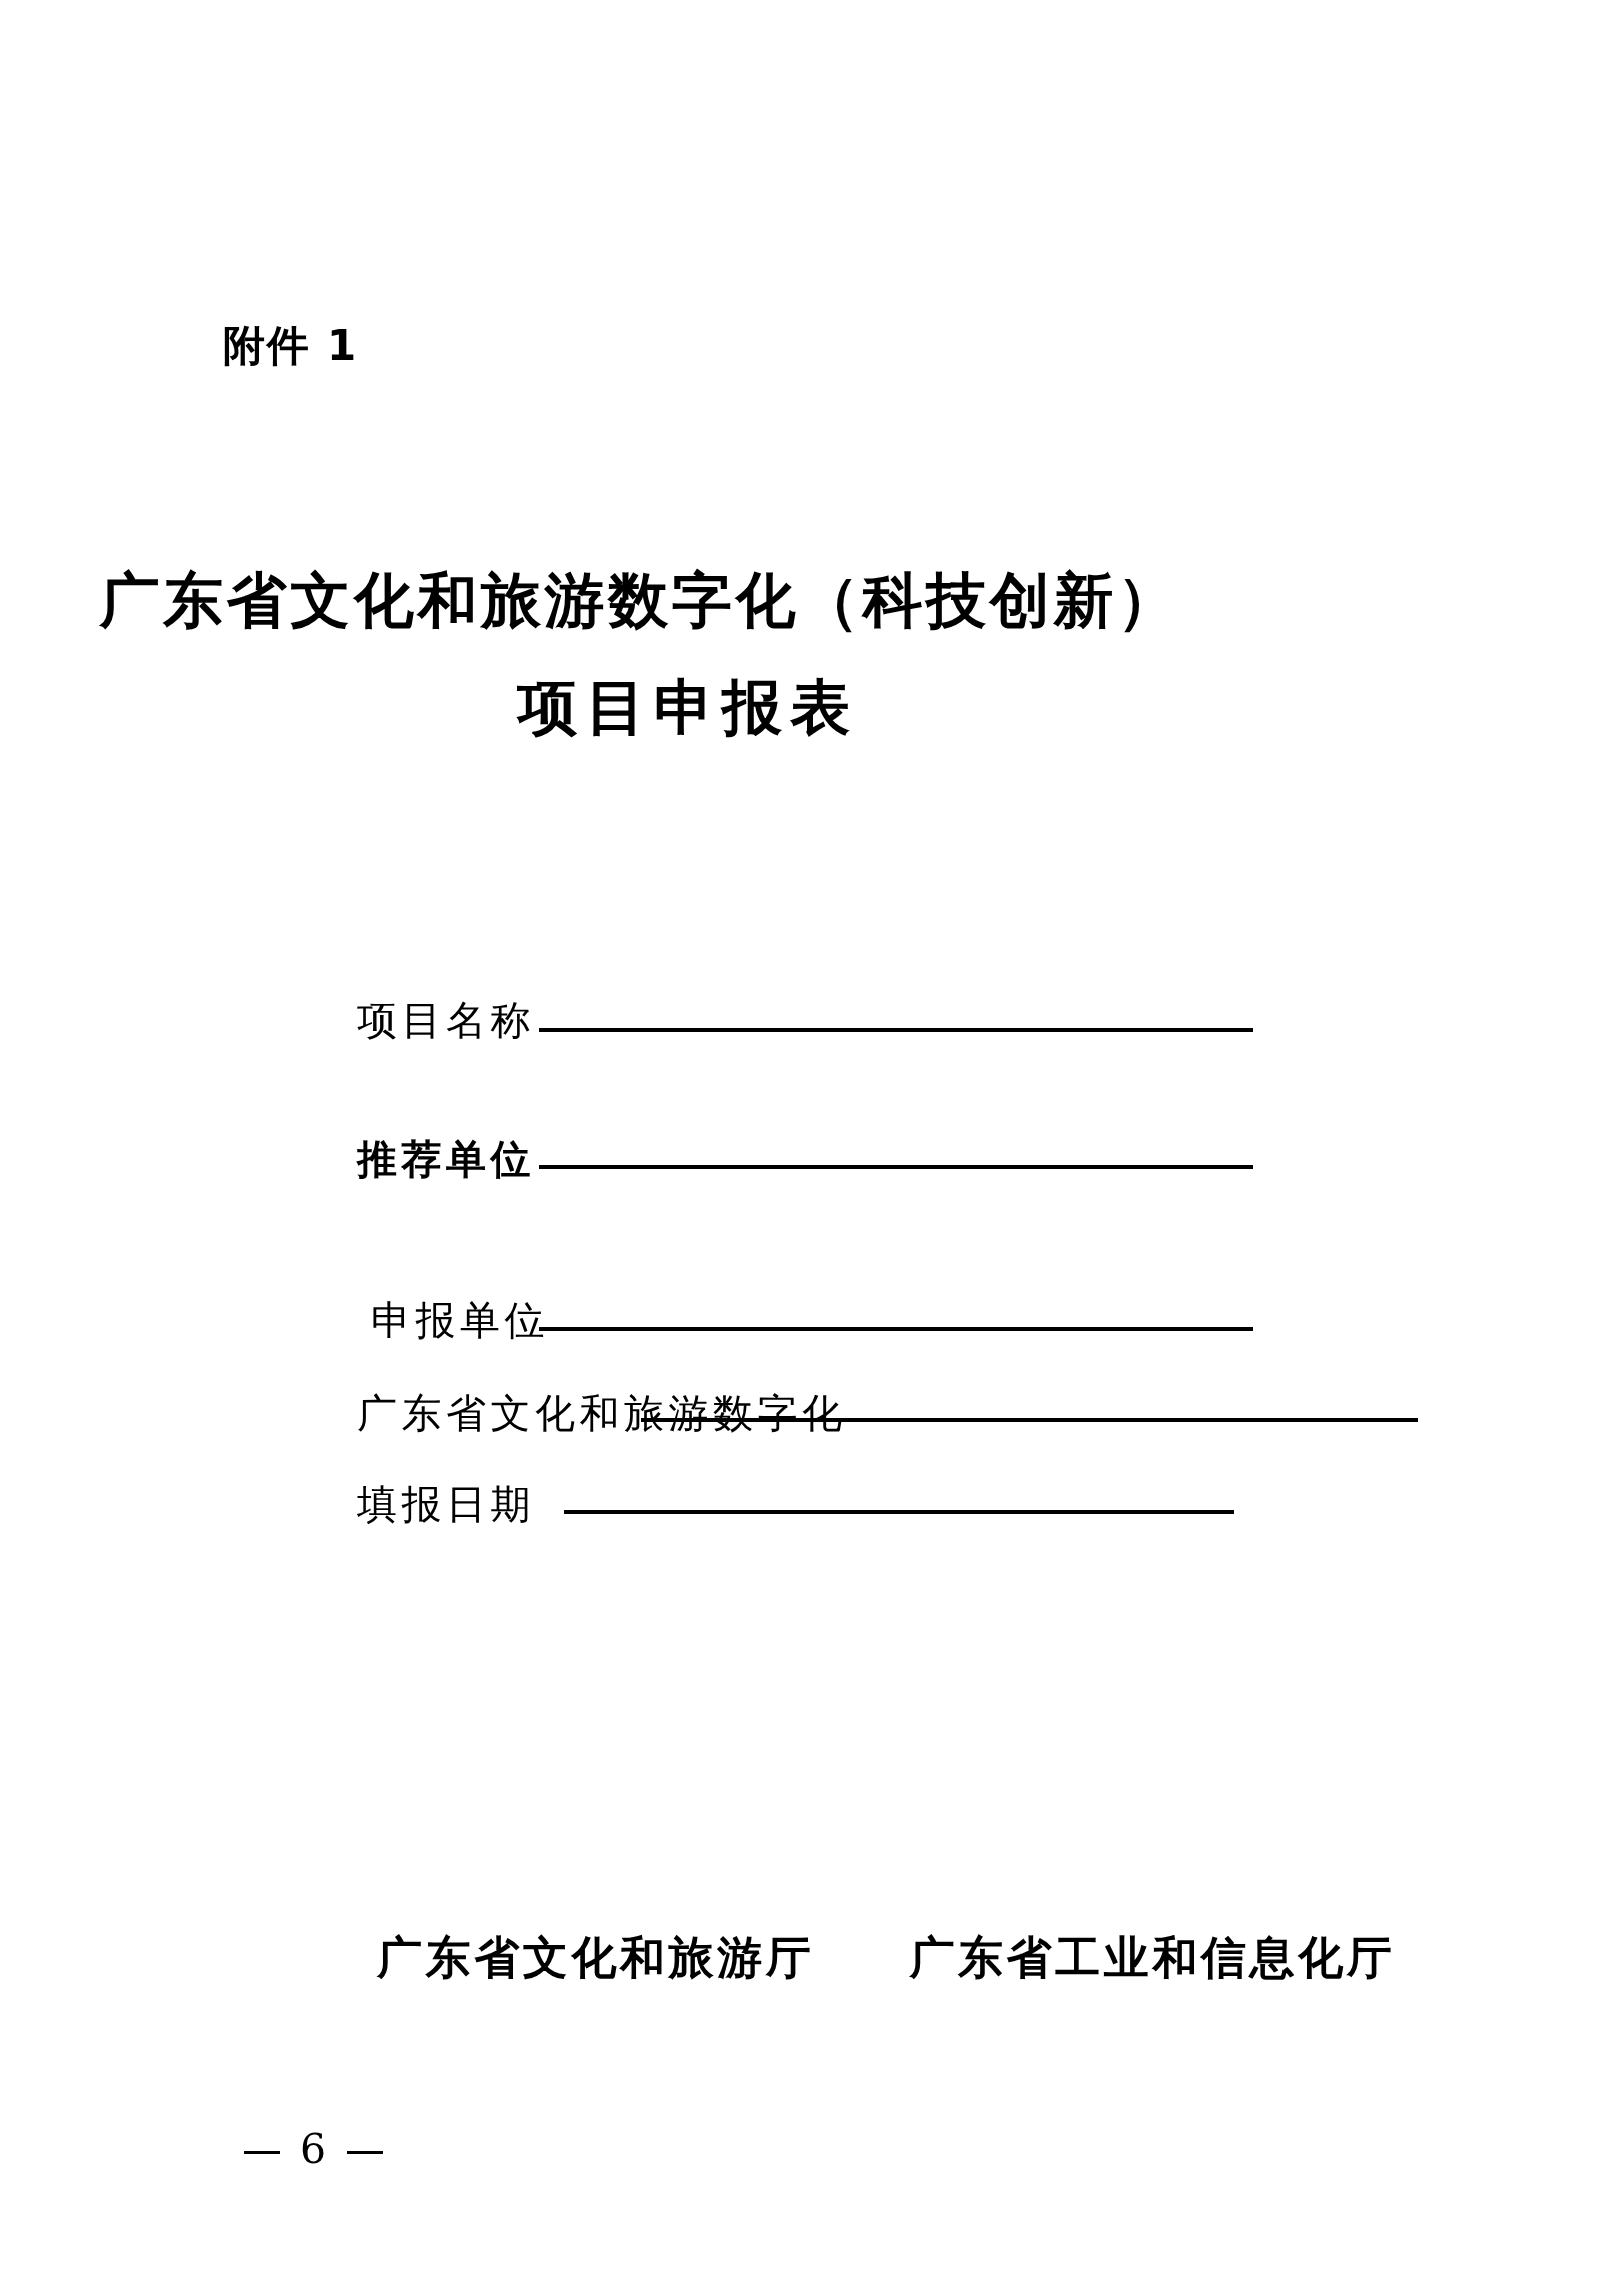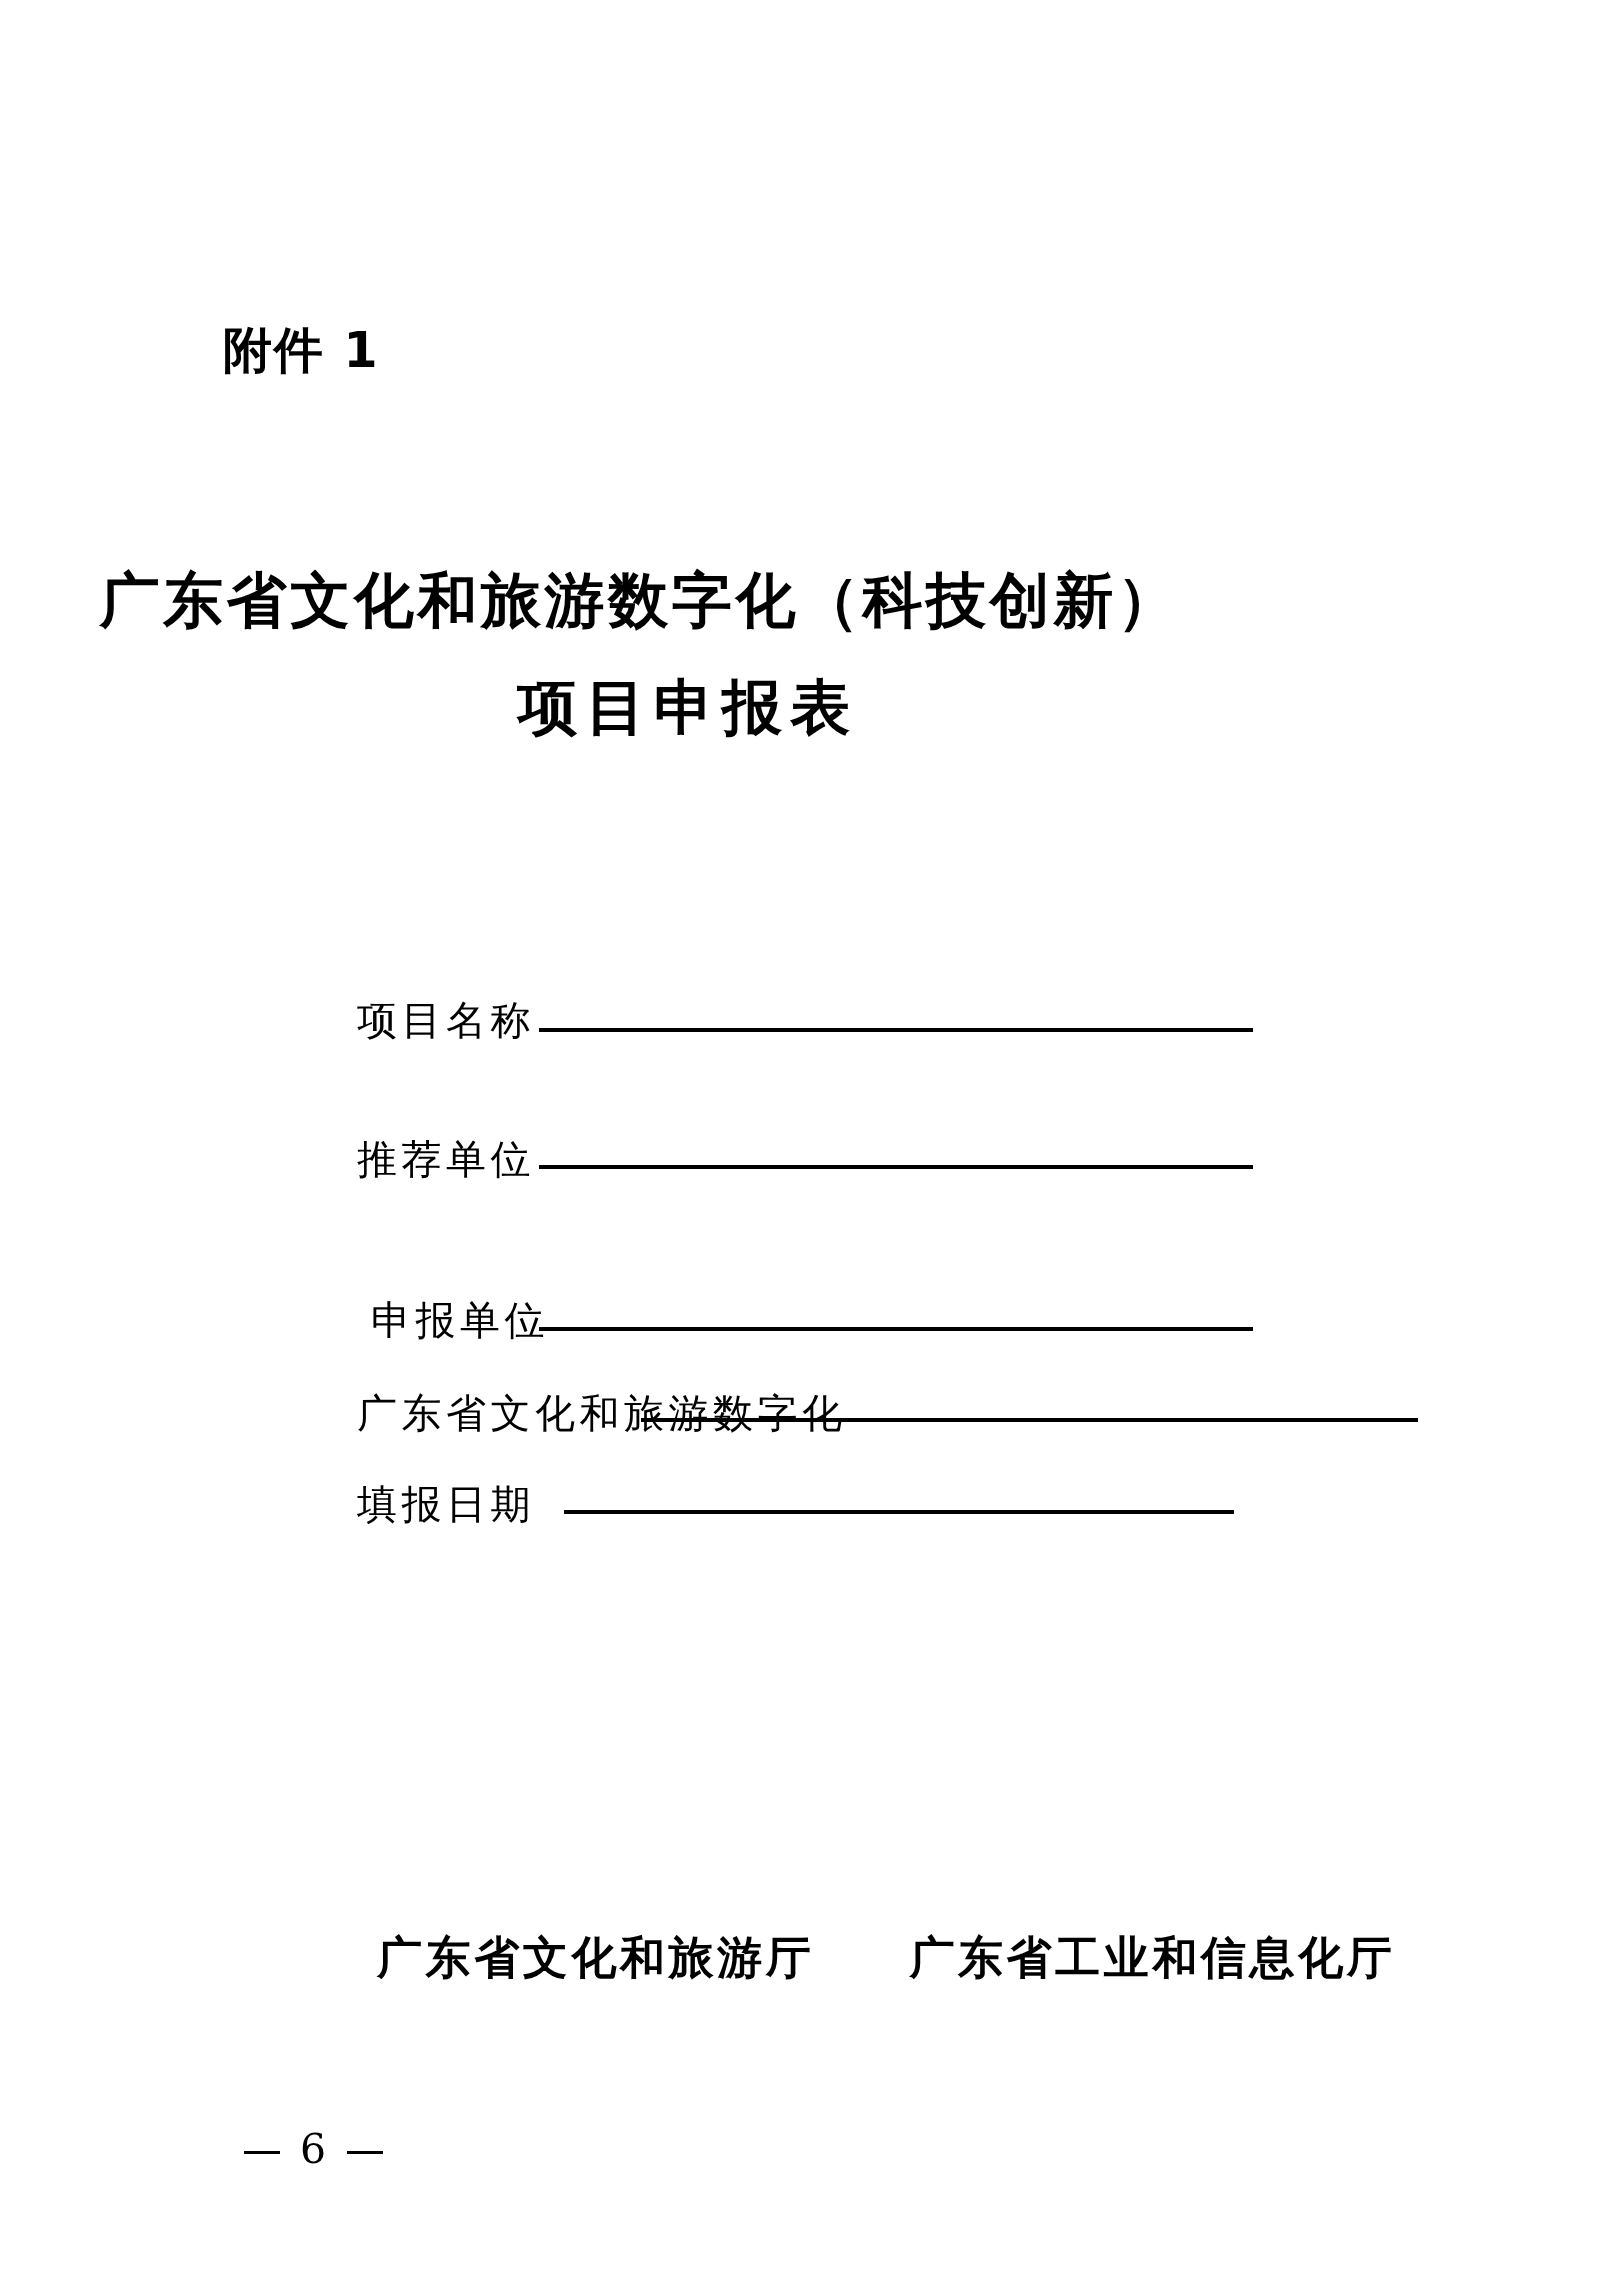--- a/index.html
+++ b/index.html
@@ -1,19 +1,19 @@
 <!DOCTYPE html>
 <html style="font-size:7.3px"><head>
 <meta charset="utf-8">
 <style>
   html, body { margin:0; padding:0; background:#ffffff; }
   body { width:1620px; height:2292px; position:relative; overflow:hidden;
          font-family:"DejaVu Sans", "Liberation Sans", sans-serif; color:#000; }
   .abs { position:absolute; white-space:nowrap; }
-  .attach { left:223px; top:318px; font-size:49px; font-weight:bold; letter-spacing:1.8px; }
+  .attach { left:223px; top:318px; font-size:42px; font-weight:bold; letter-spacing:1.8px; }
   .title { left:0; width:1280px; text-align:center; font-size:60px; font-weight:bold; letter-spacing:3.6px; }
   .t1 { top:561px; }
   .t2 { top:668px; letter-spacing:8.2px;padding-left:48px; }
   .field-label { font-size:40px; letter-spacing:4.5px; }
   .field-line { height:4.1px; background:#000; }
   .footer { top:1904px; left:377px; font-size:45px; font-weight:bold; letter-spacing:3.6px;margin-top:24px; }
   .footer span { display:inline-block; }
   .footer .gap { width:95px; }
   .pagenum { left:223px; top:2125px; font-size:41px; font-family:"DejaVu Serif","Liberation Serif",serif; }
   .pagenum .dash { display:inline-block; width:36px; height:3.6px; background:#000; vertical-align:middle; margin:0 20.5px; }
@@ -22,21 +22,21 @@
 <body>
 
 <div class="abs attach">附件 1</div>
 
 <div class="abs title t1">广东省文化和旅游数字化（科技创新）</div>
 <div class="abs title t2">项目申报表</div>
 
 <div class="abs field-label" style="left:357px; top:993px;">项目名称</div>
 <div class="abs field-line" style="left:539px; top:1028px; width:714px;"></div>
 
-<div class="abs field-label" style="left:357px; top:1132px;">推荐单位</div>
+<div class="abs field-label" style="left:357px; top:1132px;font-weight:bold;">推荐单位</div>
 <div class="abs field-line" style="left:539px; top:1165px; width:714px;"></div>
 
 <div class="abs field-label" style="left:371px; top:1293px;text-align:center;">申报单位</div>
 <div class="abs field-line" style="left:539px; top:1327px; width:714px;"></div>
 
 <div class="abs field-label" style="left:357px; top:1386px;">广东省文化和旅游数字化</div>
 <div class="abs field-line" style="left:641px; top:1418px; width:777px;"></div>
 
 <div class="abs field-label" style="left:357px; top:1477px;">填报日期</div>
 <div class="abs field-line" style="left:564px; top:1510px; width:670px;"></div>

